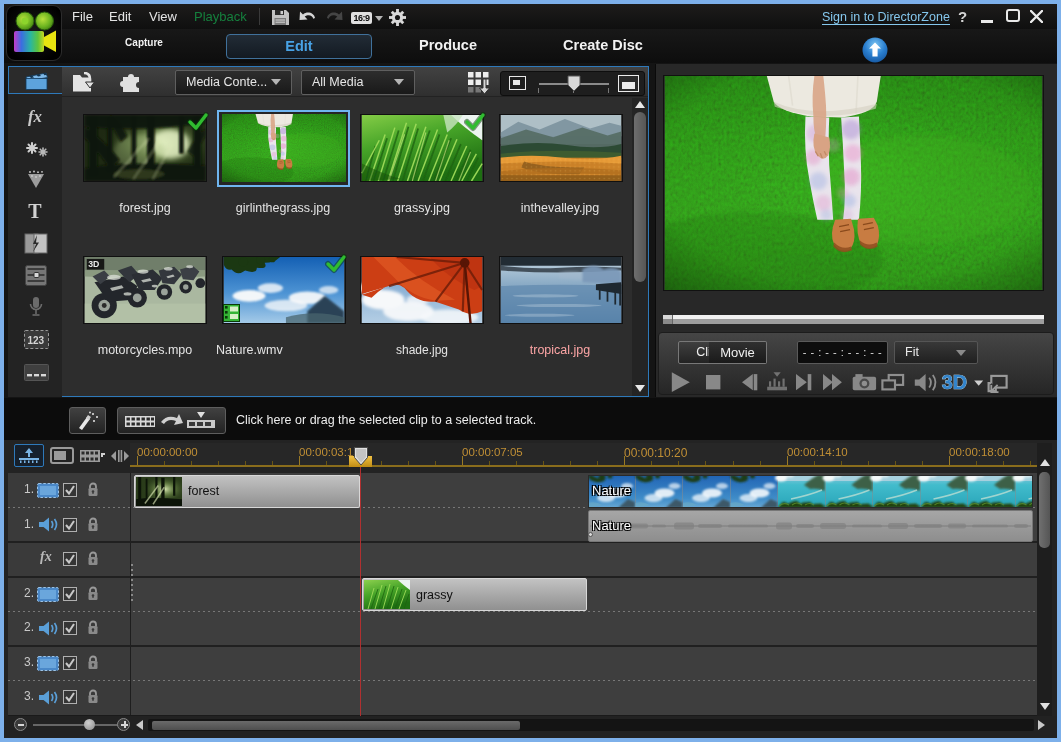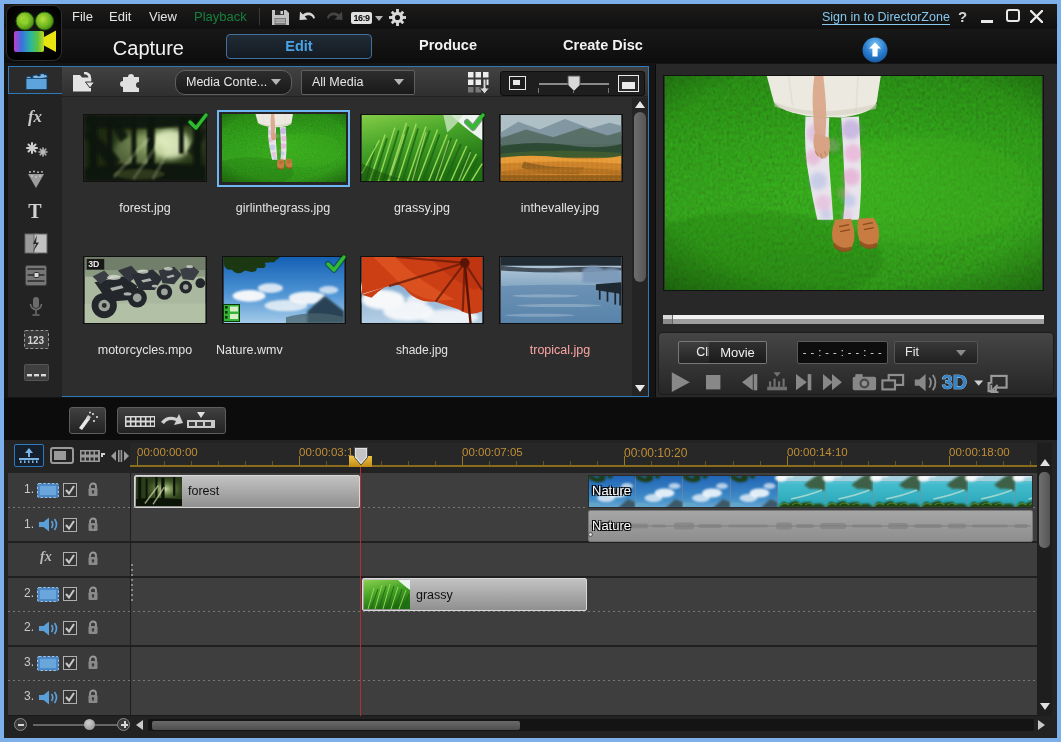--- a/index.html
+++ b/index.html
@@ -60,21 +60,21 @@
 </svg>
 <div style="left:818px;top:6px;color:#85c7ed;font-size:12.5px;border-bottom:1px solid #85c7ed;">Sign in to DirectorZone</div>
 <div style="left:954px;top:4px;color:#d5d5d5;font-size:15px;font-weight:bold;">?</div>
 <div style="left:977px;top:16px;width:12px;height:3px;background:#e9e9e9;"></div>
 <div style="left:1002px;top:5px;width:14px;height:13px;border:2px solid #e9e9e9;border-radius:3px;"></div>
 <svg style="position:absolute;left:1026px;top:6px;" width="13" height="13" viewBox="0 0 13 13">
       <path d="M1 1 L12 12 M12 1 L1 12" stroke="#ebebeb" stroke-width="2.4" stroke-linecap="round"></path>
     </svg>
 
 <div style="left:0;top:25px;width:1053px;height:34px;background:linear-gradient(#181818,#0d0d0d);"></div>
-<div style="left:100px;top:33px;width:80px;text-align:right;color:#f2f2f2;font-size:20px;font-weight:normal;">Capture</div>
+<div style="left:100px;top:33px;width:80px;text-align:center;color:#f2f2f2;font-size:10px;font-weight:bold;">Capture</div>
 <div style="left:222px;top:30px;width:146px;height:25px;background:linear-gradient(#222c36,#131a22);border:1px solid #40719b;border-radius:4px;color:#48a2e5;font-size:14.5px;font-weight:bold;text-align:center;line-height:23px;">Edit</div>
 <div style="left:404px;top:33px;width:80px;text-align:center;color:#f2f2f2;font-size:14.5px;font-weight:bold;">Produce</div>
 <div style="left:544px;top:33px;width:110px;text-align:center;color:#f2f2f2;font-size:14.5px;font-weight:bold;">Create Disc</div>
 
 <svg style="position:absolute;left:858px;top:33px;" width="26" height="26" viewBox="0 0 26 26">
   <defs>
         <radialGradient id="pdg" cx="50%" cy="30%" r="80%">
     <stop offset="0" stop-color="#7ec6f2"></stop>
           <stop offset="0.5" stop-color="#2a7fd0"></stop>
           <stop offset="1" stop-color="#124f96"></stop>
@@ -185,21 +185,21 @@
 <svg style="position:absolute;left:68px;top:68px;" width="23" height="21" viewBox="0 0 23 21">
   <path d="M1 3 h7 l2 2.5 h9 v14 H1 Z" fill="#e3e3e3"></path>
   <path d="M12 1 q6 0 6 6 v4" fill="none" stroke="#e3e3e3" stroke-width="2.6"></path>
   <path d="M13.5 10 h9 l-4.5 6 Z" fill="#e3e3e3" stroke="#2f2f2f" stroke-width="1"></path>
 </svg>
 
 <svg style="position:absolute;left:116px;top:68px;" width="25" height="22" viewBox="0 0 25 22">
   <path d="M3 7 h5 a3 3 0 1 1 6 0 h5 v5 a3 3 0 1 0 0 6 v4 H3 v-5 a3 3 0 1 1 0-6 Z" fill="#e0e0e0" transform="translate(0,-2)"></path>
 </svg>
 
-<div style="left:171px;top:66px;width:117px;height:25px;background:linear-gradient(#2d2d2d,#191919);border:1px solid #5f5f5f;border-radius:10px;color:#e6e6e6;font-size:12.5px;line-height:23px;padding-left:10px;">Media Conte...</div>
+<div style="left:171px;top:66px;width:117px;height:25px;background:linear-gradient(#2d2d2d,#191919);border:1px solid #5f5f5f;border-radius:2px;color:#e6e6e6;font-size:12.5px;line-height:23px;padding-left:10px;">Media Conte...</div>
 <div class="droparrow" style="left:267px;top:75px;"></div>
 <div style="left:297px;top:66px;width:114px;height:25px;background:linear-gradient(#2d2d2d,#191919);border:1px solid #5f5f5f;border-radius:2px;color:#e6e6e6;font-size:12.5px;line-height:23px;padding-left:10px;">All Media</div>
 <div class="droparrow" style="left:390px;top:75px;"></div>
 
 <svg style="position:absolute;left:463px;top:67px;" width="25" height="24" viewBox="0 0 25 24">
   <g fill="#ededed">
     <rect x="1" y="1" width="5.5" height="5.5"></rect>
         <rect x="8.5" y="1" width="5.5" height="5.5"></rect>
         <rect x="16" y="1" width="5.5" height="5.5"></rect>
     <rect x="1" y="8.5" width="5.5" height="5.5"></rect>
@@ -674,20 +674,21 @@
     <path d="M36 10 q6 -8 16 -4 l2 -4 4 9 -9 2 2 -4 q-8 -3 -12 3z" fill="#d0d0d0"></path>
     <g>
           <rect x="62" y="8" width="28" height="8" fill="#cacaca"></rect>
           <rect x="64" y="10" width="6" height="4" fill="#3a3a3a"></rect>
           <rect x="72" y="10" width="6" height="4" fill="#3a3a3a"></rect>
           <rect x="80" y="10" width="6" height="4" fill="#3a3a3a"></rect>
           <path d="M72 0 h8 l-4 6z" fill="#e0e0e0"></path>
         </g>
   </g>
 </svg>
+<div style="left:232px;top:409px;color:#ededed;font-size:12.5px;">Click here or drag the selected clip to a selected track.</div>
 
 <div style="left:0;top:436px;width:1053px;height:294px;background:#232323;"></div>
 
 <div style="left:10px;top:440px;width:30px;height:23px;background:#16202c;border:1px solid #2e79ba;border-radius:2px;"></div>
 <svg style="position:absolute;left:15px;top:444px;" width="20" height="15" viewBox="0 0 20 15">
   <path d="M10 0 l4 5 h-3 v4 h-2 V5 h-3z" fill="#7ab4e4"></path>
   <rect x="0" y="10" width="20" height="2" fill="#7ab4e4"></rect>
   <g fill="#7ab4e4">
         <rect x="1" y="12.5" width="1.5" height="2.5"></rect>
         <rect x="5" y="12.5" width="1.5" height="2.5"></rect>

